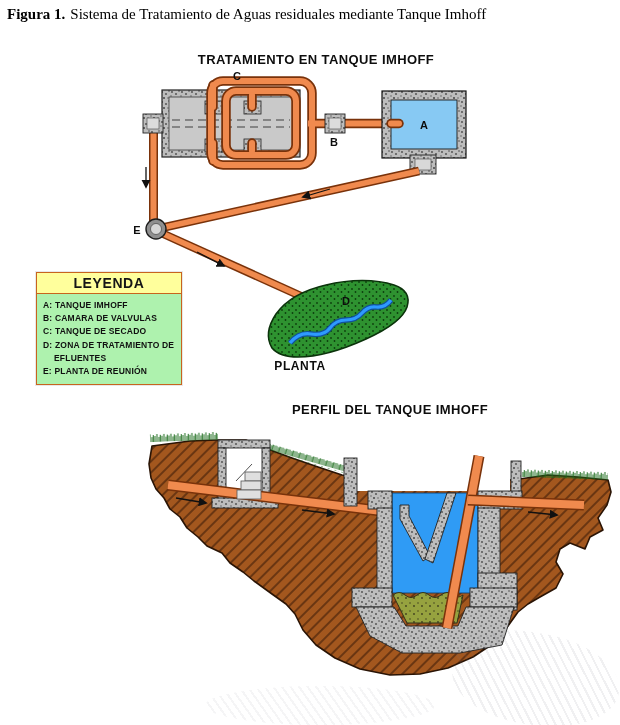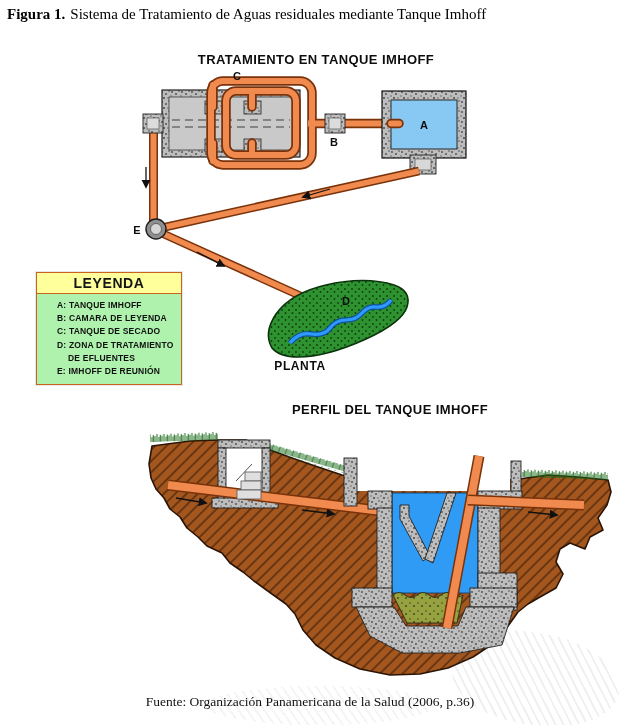--- a/index.html
+++ b/index.html
@@ -8,21 +8,21 @@
   
   .fig-title{position:absolute;left:7px;top:6px;width:606px;
              font-family:"Liberation Serif",serif;font-size:15px;color:#000;}
   .fig-title .lbl{font-weight:bold;}
   .fig-title .cap{margin-left:5px;}
   
   .legend{position:absolute;left:36px;top:272px;width:144px;border:1px solid #c8641e;
           box-shadow:0 0 0 1px #e8e8e8;}
   .legend-header{background:#ffff9c;border-bottom:1px solid #c8641e;text-align:center;
                  font-weight:bold;font-size:14px;letter-spacing:.6px;color:#161616;padding:2px 0;}
-  .legend-body{background:#aef2ae;padding:5px 3px 6px 20px;}
+  .legend-body{background:#aef2ae;padding:5px 3px 6px 6px;}
   .legend-item{font-weight:bold;font-size:8.5px;line-height:1.55;color:#101010;
                padding-left:11px;text-indent:-11px;letter-spacing:.2px;}
   
   .source-line{position:absolute;left:0;top:694px;width:620px;text-align:center;
                font-family:"Liberation Serif",serif;font-size:13.5px;color:#111;}
   
   .wm{position:absolute;pointer-events:none;}
   .wm1{left:452px;top:633px;width:168px;height:92px;border-radius:45% 55% 50% 50%;
        background:repeating-linear-gradient(55deg,rgba(110,110,125,.10) 0 2px,transparent 2px 7px);
        transform:rotate(8deg);}
@@ -149,24 +149,24 @@
     <text class="node-label" x="424" y="129" text-anchor="middle">A</text>
     <text class="node-label" x="137" y="234" text-anchor="middle">E</text>
     <text class="node-label" x="346" y="305" text-anchor="middle">D</text>
     <text class="planta-label" x="300" y="370" text-anchor="middle">PLANTA</text>
   </svg>
 
   <div class="legend">
     <div class="legend-header">LEYENDA</div>
     <div class="legend-body">
       <div class="legend-item">A: TANQUE IMHOFF</div>
-      <div class="legend-item">B: CAMARA DE LEYENDA</div>
+      <div class="legend-item">B: CAMARA DE VALVULAS</div>
       <div class="legend-item">C: TANQUE DE SECADO</div>
       <div class="legend-item">D: ZONA DE TRATAMIENTO DE EFLUENTES</div>
-      <div class="legend-item">E: IMHOFF DE REUNIÓN</div>
+      <div class="legend-item">E: PLANTA DE REUNIÓN</div>
     </div>
   </div>
 
   <svg style="top:395px" width="620" height="300" viewBox="0 395 620 300">
     <defs>
       <pattern id="earthP" width="8" height="8" patternUnits="userSpaceOnUse" patternTransform="rotate(45)">
         <rect width="8" height="8" fill="#A3571E"></rect>
         <line x1="1" y1="0" x2="1" y2="8" stroke="#572B0D" stroke-width="1.5"></line>
       </pattern>
       <pattern id="speck2" width="10" height="10" patternUnits="userSpaceOnUse">
@@ -259,15 +259,14 @@
     <g>
       <path d="M176,498 L206,503" class="thinArrow" marker-end="url(#ah)"></path>
       <path d="M302,510 L334,514" class="thinArrow" marker-end="url(#ah)"></path>
       <path d="M528,512 L557,515" class="thinArrow" marker-end="url(#ah)"></path>
     </g>
   </svg>
 
   <div class="wm wm1"></div>
   <div class="wm wm2"></div>
 
-  <div class="source-line">Fuente: Organización Panamericana de la Salud (2006, p.36)</div>
 
 </div>
 
 </body></html>

